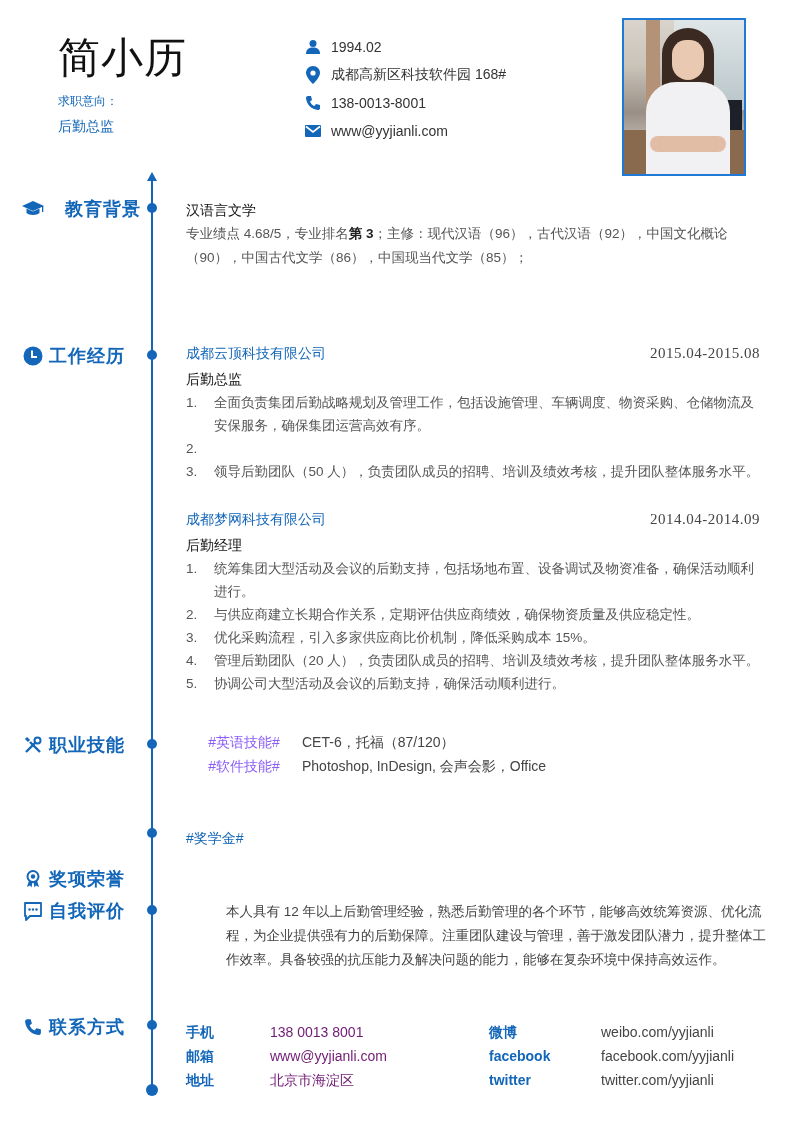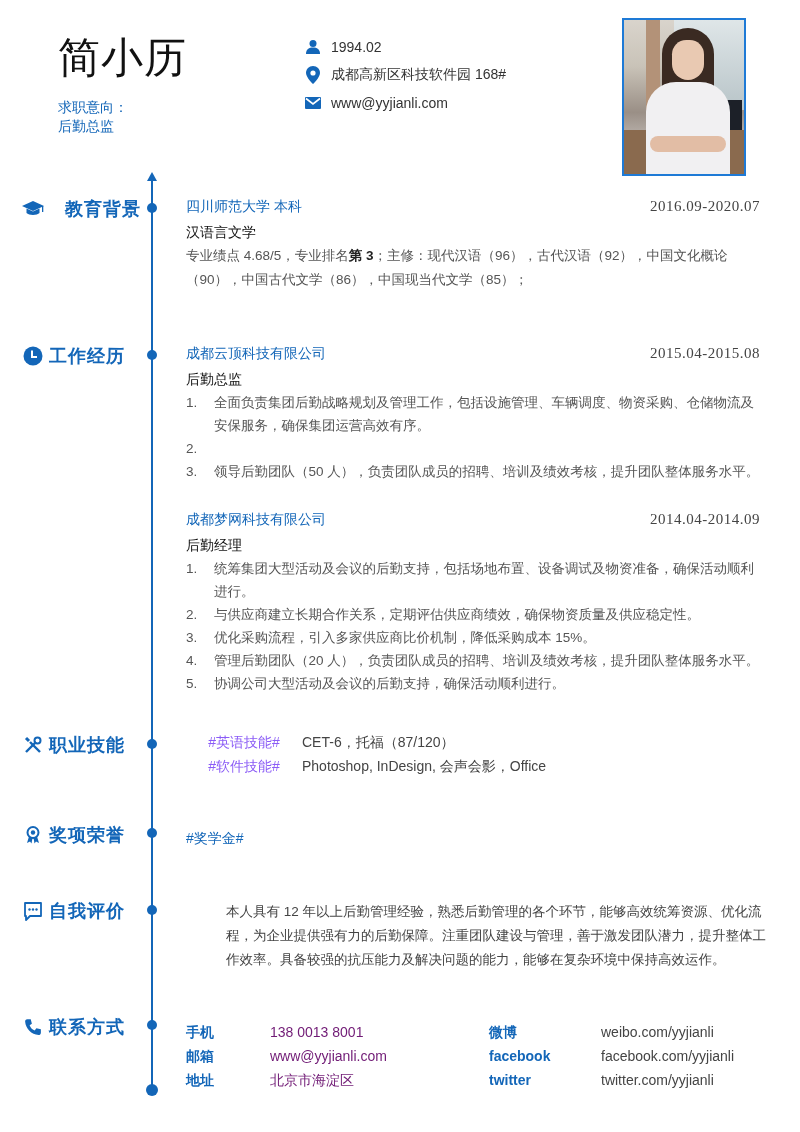--- a/index.html
+++ b/index.html
@@ -1,20 +1,20 @@
 <!DOCTYPE html>
 <html><head>
   <meta charset="utf-8">
   <style>
     * { margin: 0; padding: 0; box-sizing: border-box; }
     html, body { width: 800px; height: 1132px; background: #ffffff; overflow: hidden; }
     body { position: relative; font-family: "Liberation Sans", "DejaVu Sans", sans-serif; color: #333; }
 
     .name { position: absolute; left: 58px; top: 30px; font-size: 42px; color: #111; font-weight: normal; letter-spacing: 1px; }
-    .intent-label { position: absolute; left: 58px; top: 99px; font-size: 14px; color: #1366b8; }
+    .intent-label { position: absolute; left: 58px; top: 93px; font-size: 12px; color: #1366b8; }
     .intent-value { position: absolute; left: 58px; top: 118px; font-size: 14px; color: #1366b8; }
 
     .contact-list { position: absolute; left: 304px; top: 33px; }
     .contact-row { display: flex; align-items: center; height: 28px; }
     .contact-row .ic { width: 18px; height: 18px; margin-right: 9px; display: flex; align-items: center; justify-content: center; }
     .contact-row .txt { font-size: 14px; color: #333; }
 
     .photo { position: absolute; left: 622px; top: 18px; width: 124px; height: 158px; border: 2px solid #1e7ad6; overflow: hidden;
       background: linear-gradient(180deg, #d9d4cc 0%, #c9c3b8 30%, #9a8f86 60%, #e8e6e4 100%); }
     .photo .win { position: absolute; right: 0; top: 0; width: 70px; height: 90px; background: linear-gradient(180deg, #dfe6e8, #b8c4c8); }
@@ -82,20 +82,28 @@
     <span class="ic">
       <svg width="14" height="18" viewBox="0 0 14 18">
           <path d="M7 0 C3 0 0 3 0 7 C0 11.5 7 18 7 18 C7 18 14 11.5 14 7 C14 3 11 0 7 0 Z" fill="#1366b8"></path>
           <circle cx="7" cy="7" r="2.6" fill="#fff"></circle>
         </svg>
     </span>
     <span class="txt">成都高新区科技软件园 168#</span>
   </div>
   <div class="contact-row">
     <span class="ic">
+      <svg width="16" height="16" viewBox="0 0 16 16">
+          <path d="M3 1 L6 1 L7 5 L5 6.5 C6 9 7 10 9.5 11 L11 9 L15 10 L15 13 C15 14.5 14 15 13 15 C6.5 14.5 1.5 9.5 1 3 C1 2 1.5 1 3 1 Z" fill="#1366b8"></path>
+        </svg>
+    </span>
+    <span class="txt">138-0013-8001</span>
+  </div>
+  <div class="contact-row">
+    <span class="ic">
       <svg width="16" height="12" viewBox="0 0 16 12">
           <rect x="0" y="0" width="16" height="12" rx="1" fill="#1366b8"></rect>
           <path d="M1 1.5 L8 7 L15 1.5" stroke="#fff" stroke-width="1.6" fill="none"></path>
         </svg>
     </span>
     <span class="txt">www@yyjianli.com</span>
   </div>
 </div>
 
 <div class="photo">
@@ -123,24 +131,20 @@
   <span class="sic">
     <svg width="22" height="16" viewBox="0 0 22 16">
         <path d="M11 0 L22 5 L11 10 L0 5 Z" fill="#1366b8"></path>
         <path d="M4.5 7.5 L4.5 12 C7 14.5 15 14.5 17.5 12 L17.5 7.5 L11 10.5 Z" fill="#1366b8"></path>
         <rect x="20" y="5" width="1.3" height="6" fill="#1366b8"></rect>
       </svg>
   </span>
   <span class="stxt">教育背景</span>
 </div>
 <div class="content" style="top:198px;">
-  <div class="entry-head">
-    <span class="org">四川师范大学  本科</span>
-    <span class="date">2016.09-2020.07</span>
-  </div>
   <div class="role">汉语言文学</div>
   <div class="para"><span>专业绩点  4.68/5，专业排名</span><b>第 3</b><span>；主修：现代汉语（96），古代汉语（92），中国文化概论（90），中国古代文学（86），中国现当代文学（85）；</span></div>
 </div>
 
 <div class="sec-title" style="top:344px;">
   <span class="sic">
     <svg width="20" height="20" viewBox="0 0 20 20">
         <circle cx="10" cy="10" r="9.5" fill="#1366b8"></circle>
         <path d="M9 4.5 L9 11 L14 11" stroke="#fff" stroke-width="2" fill="none"></path>
       </svg>
@@ -212,21 +216,21 @@
   <div class="skill-row">
     <span class="tag">#英语技能#</span>
     <span class="val">CET-6，托福（87/120）</span>
   </div>
   <div class="skill-row">
     <span class="tag">#软件技能#</span>
     <span class="val">Photoshop, InDesign,  会声会影，Office</span>
   </div>
 </div>
 
-<div class="sec-title" style="top:823px;">
+<div class="sec-title" style="top:867px;">
   <span class="sic">
     <svg width="16" height="18" viewBox="0 0 16 18">
         <circle cx="8" cy="6.5" r="5.5" fill="none" stroke="#1366b8" stroke-width="2"></circle>
         <circle cx="8" cy="6.5" r="2.2" fill="#1366b8"></circle>
         <path d="M4 10.5 L2 17 L5 15.5 L6.5 17.5 L7.5 12" fill="#1366b8"></path>
         <path d="M12 10.5 L14 17 L11 15.5 L9.5 17.5 L8.5 12" fill="#1366b8"></path>
       </svg>
   </span>
   <span class="stxt">奖项荣誉</span>
 </div>

